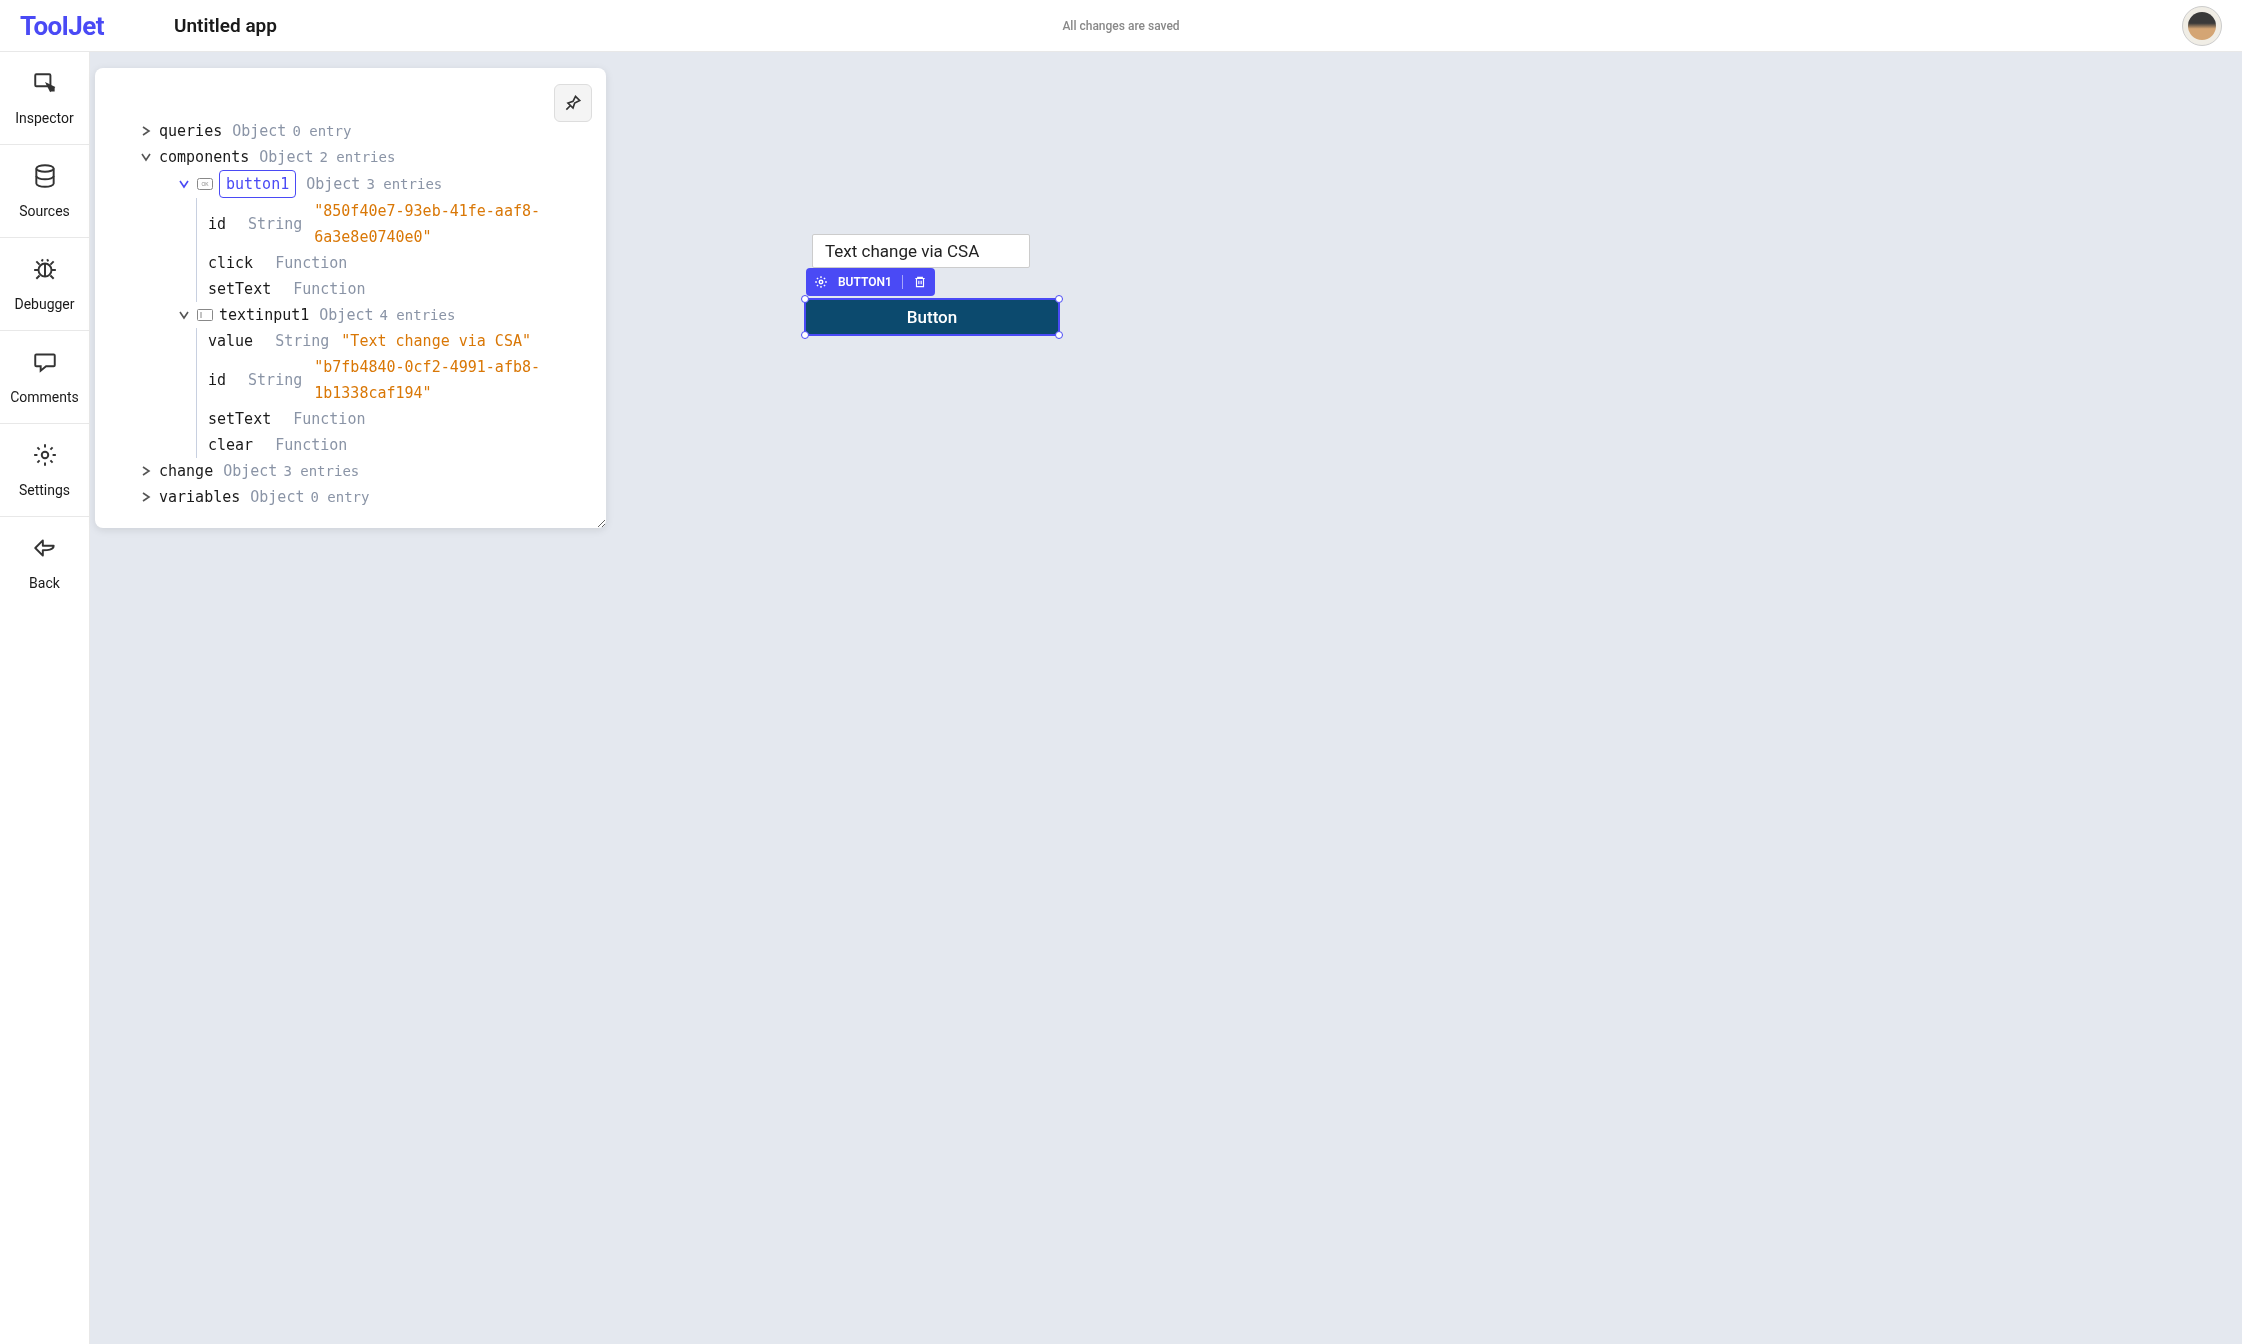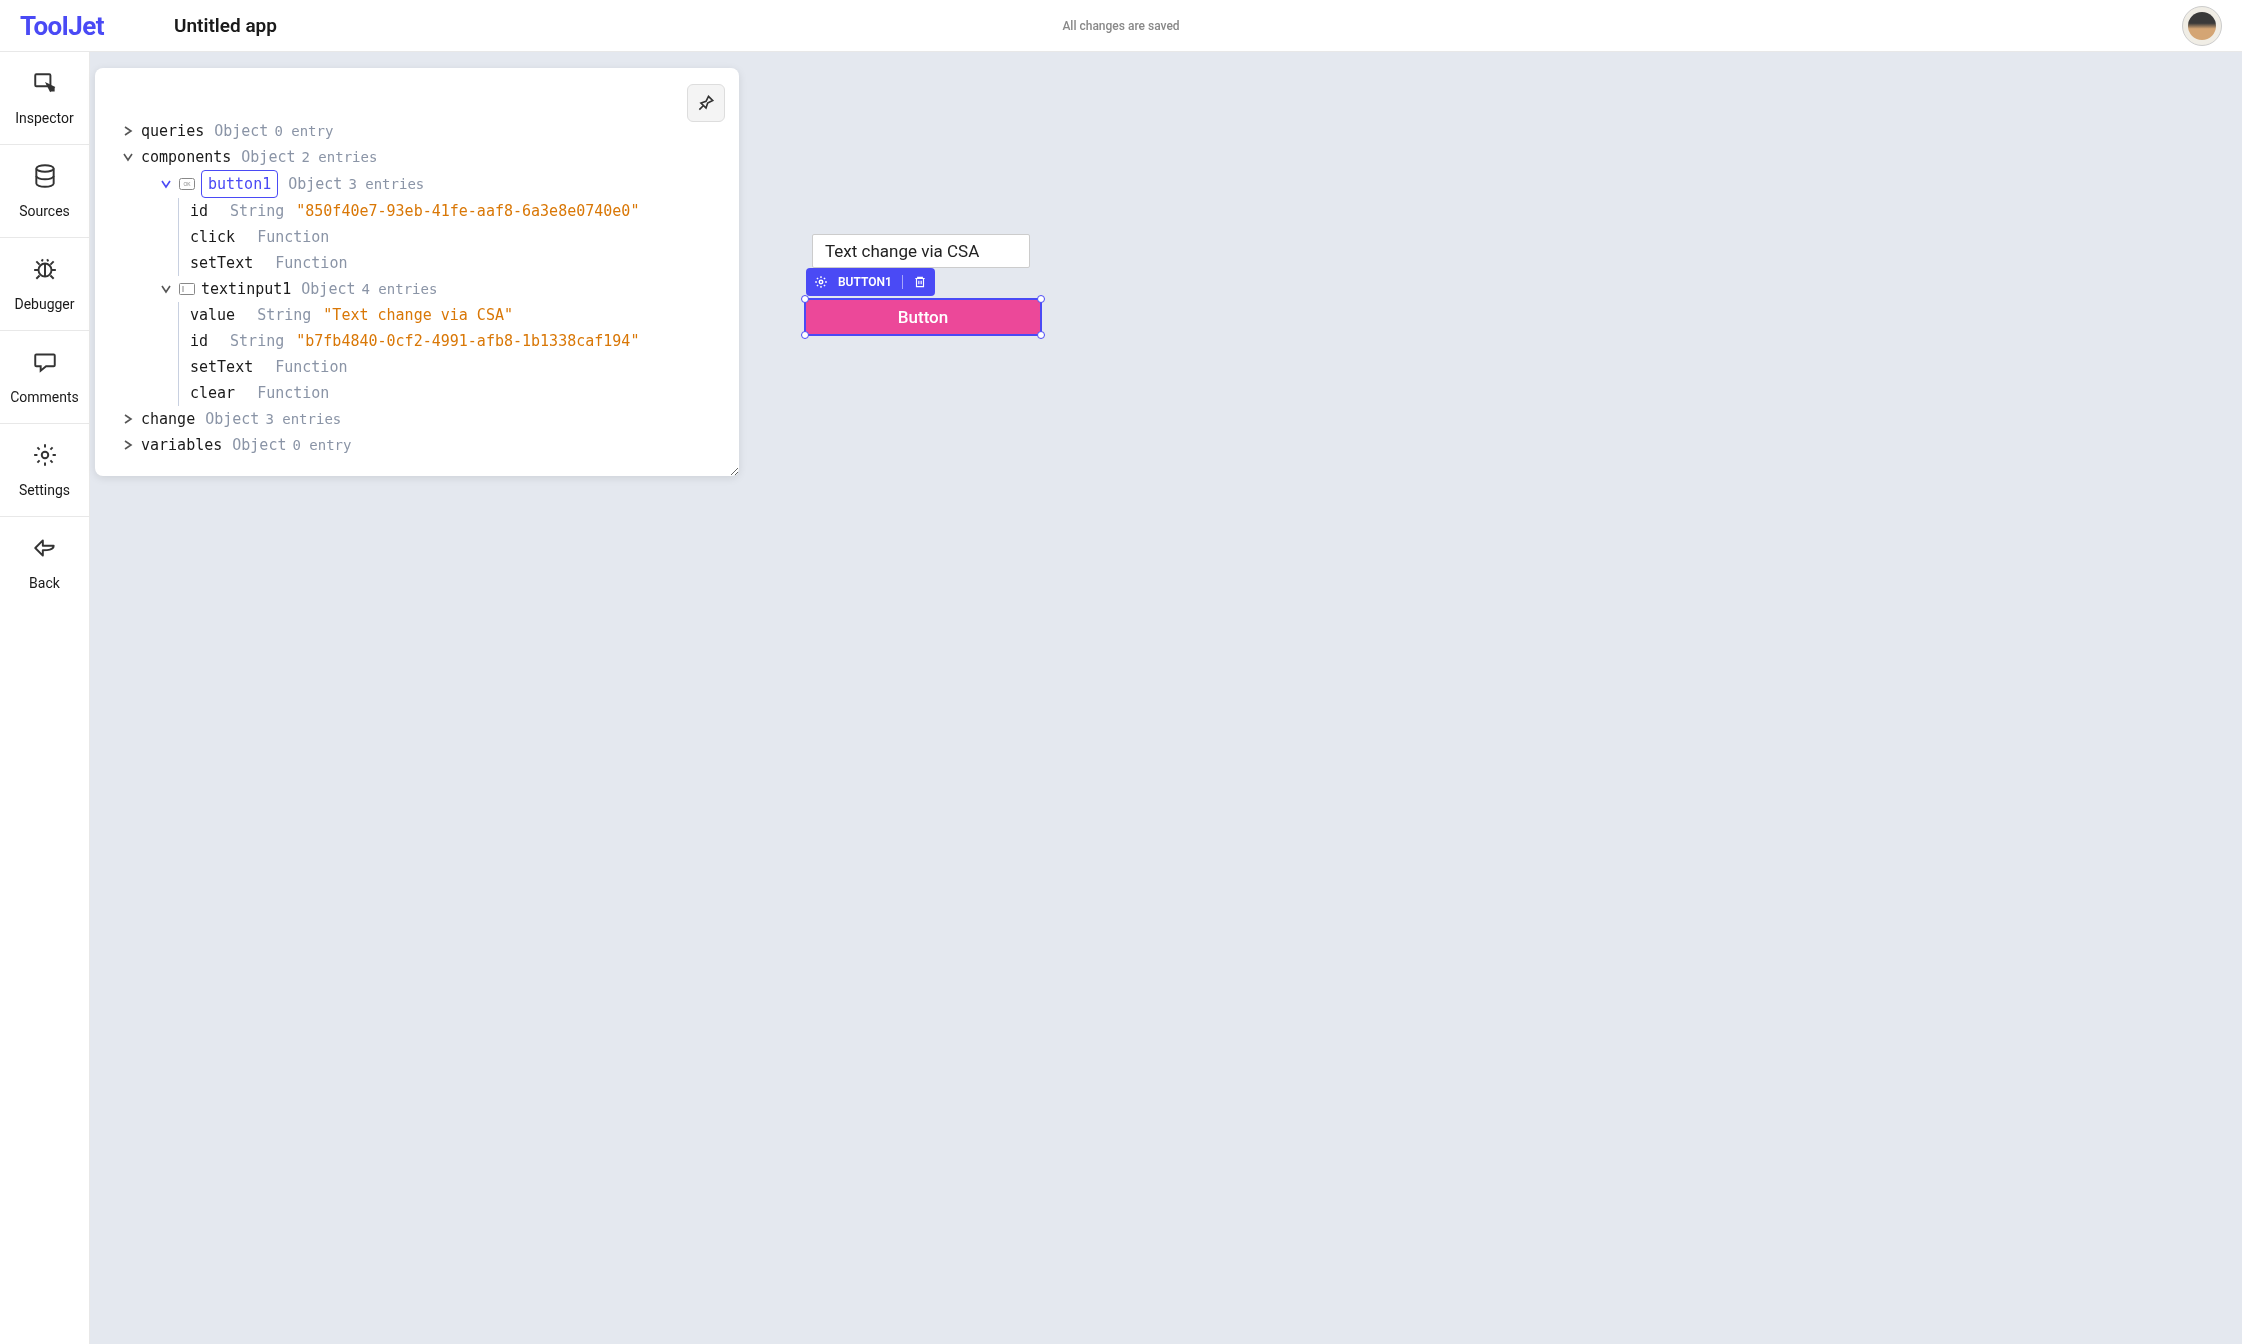--- a/index.html
+++ b/index.html
@@ -98,25 +98,25 @@
     }
     .canvas-area {
       flex: 1;
       background: #e4e8ef;
       position: relative;
     }
     .inspector-panel {
       position: absolute;
       top: 16px;
       left: 5px;
-      width: 644px;
+      width: 511px;
       background: #fff;
       border-radius: 8px;
       box-shadow: 0 2px 8px rgba(0,0,0,0.1);
-      padding: 10px 18px 18px 18px;
+      padding: 10px 18px 18px 36px;
       resize: both;
       overflow: auto;
     }
     .pin-btn {
       position: absolute;
       top: 16px;
       right: 14px;
       width: 38px;
       height: 38px;
       background: #f4f4f4;
@@ -219,23 +219,23 @@
       margin-bottom: 2px;
       margin-left: 2px;
     }
     .toolbar-divider {
       width: 1px;
       height: 14px;
       background: rgba(255,255,255,0.5);
     }
     .canvas-button {
       position: relative;
-      width: 238px;
+      width: 256px;
       height: 38px;
-      background: #ec4899;
+      background: #0c4a6e;
       border: 2px solid #4a4af5;
       color: #fff;
       display: flex;
       align-items: center;
       justify-content: center;
       font-size: 17px;
       font-weight: 500;
       border-radius: 2px;
     }
     .handle {

